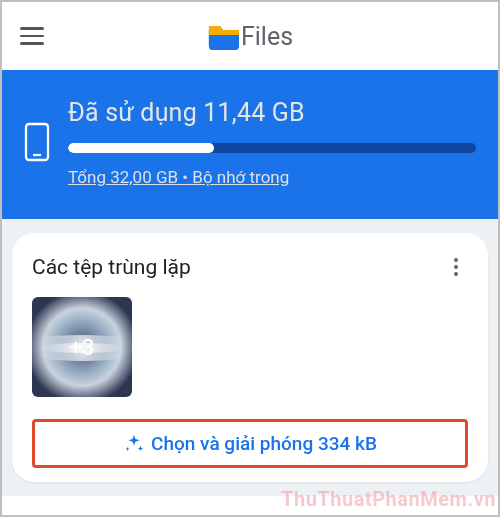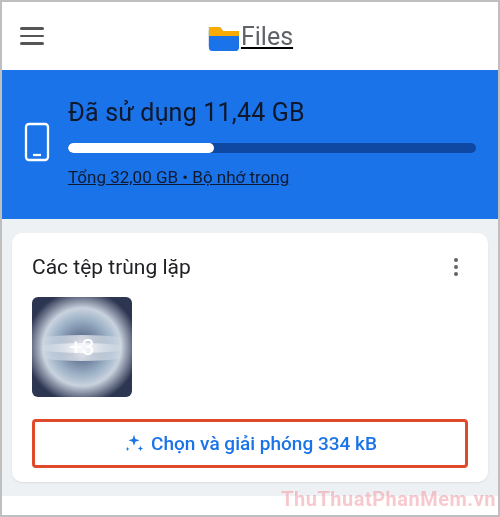--- a/index.html
+++ b/index.html
@@ -31,33 +31,33 @@
     padding: 4px;
     cursor: pointer;
   }
   .hamburger span {
     display: block; height: 2.6px;
     background: #555; border-radius: 2px;
   }
   .title-wrap {
     position: absolute;
     left: 50%; transform: translateX(-50%);
-    display: flex; align-items: flex-end;  text-decoration: underline;
+    display: flex; align-items: center; 
   }
   .files-logo {
     width: 34px; height: 28px; position: relative;
   }
   .app-title {
     font-size: 25px; color: #5f6368; font-weight: 400;
   }
   .storage-hero {
     background: #1a73e8;
     padding: 28px 22px 32px 22px;
     display: flex; align-items: flex-start; gap: 18px;
-    color: #0f172a;
+    color: #e5e5e5;
   }
   .phone-icon {
     margin-top: 24px;
   }
   .hero-right { flex: 1; }
   .storage-used {
     font-size: 25px; font-weight: 400; letter-spacing: .2px;
   }
   .progress-bar {
     margin-top: 16px; height: 10px; width: 100%;
@@ -69,21 +69,21 @@
   }
   .storage-meta {
     margin-top: 14px; font-size: 17px; opacity: .96; text-decoration: underline;
   }
   .cards-area {
     background: #eef1f4;
     padding: 14px 10px 0 10px;
     height: calc(100% - 68px - 168px);
   }
   .card {
-    background: #fff; border-radius: 10px;
+    background: #fff; border-radius: 22px;
     padding: 22px 20px 14px 20px;
     box-shadow: 0 1px 2px rgba(0,0,0,.08);
     position: relative;
   }
   .card-head {
     display: flex; align-items: center; justify-content: space-between;
   }
   .card-title {
     font-size: 21px; color: #202124; font-weight: 400;
   }

